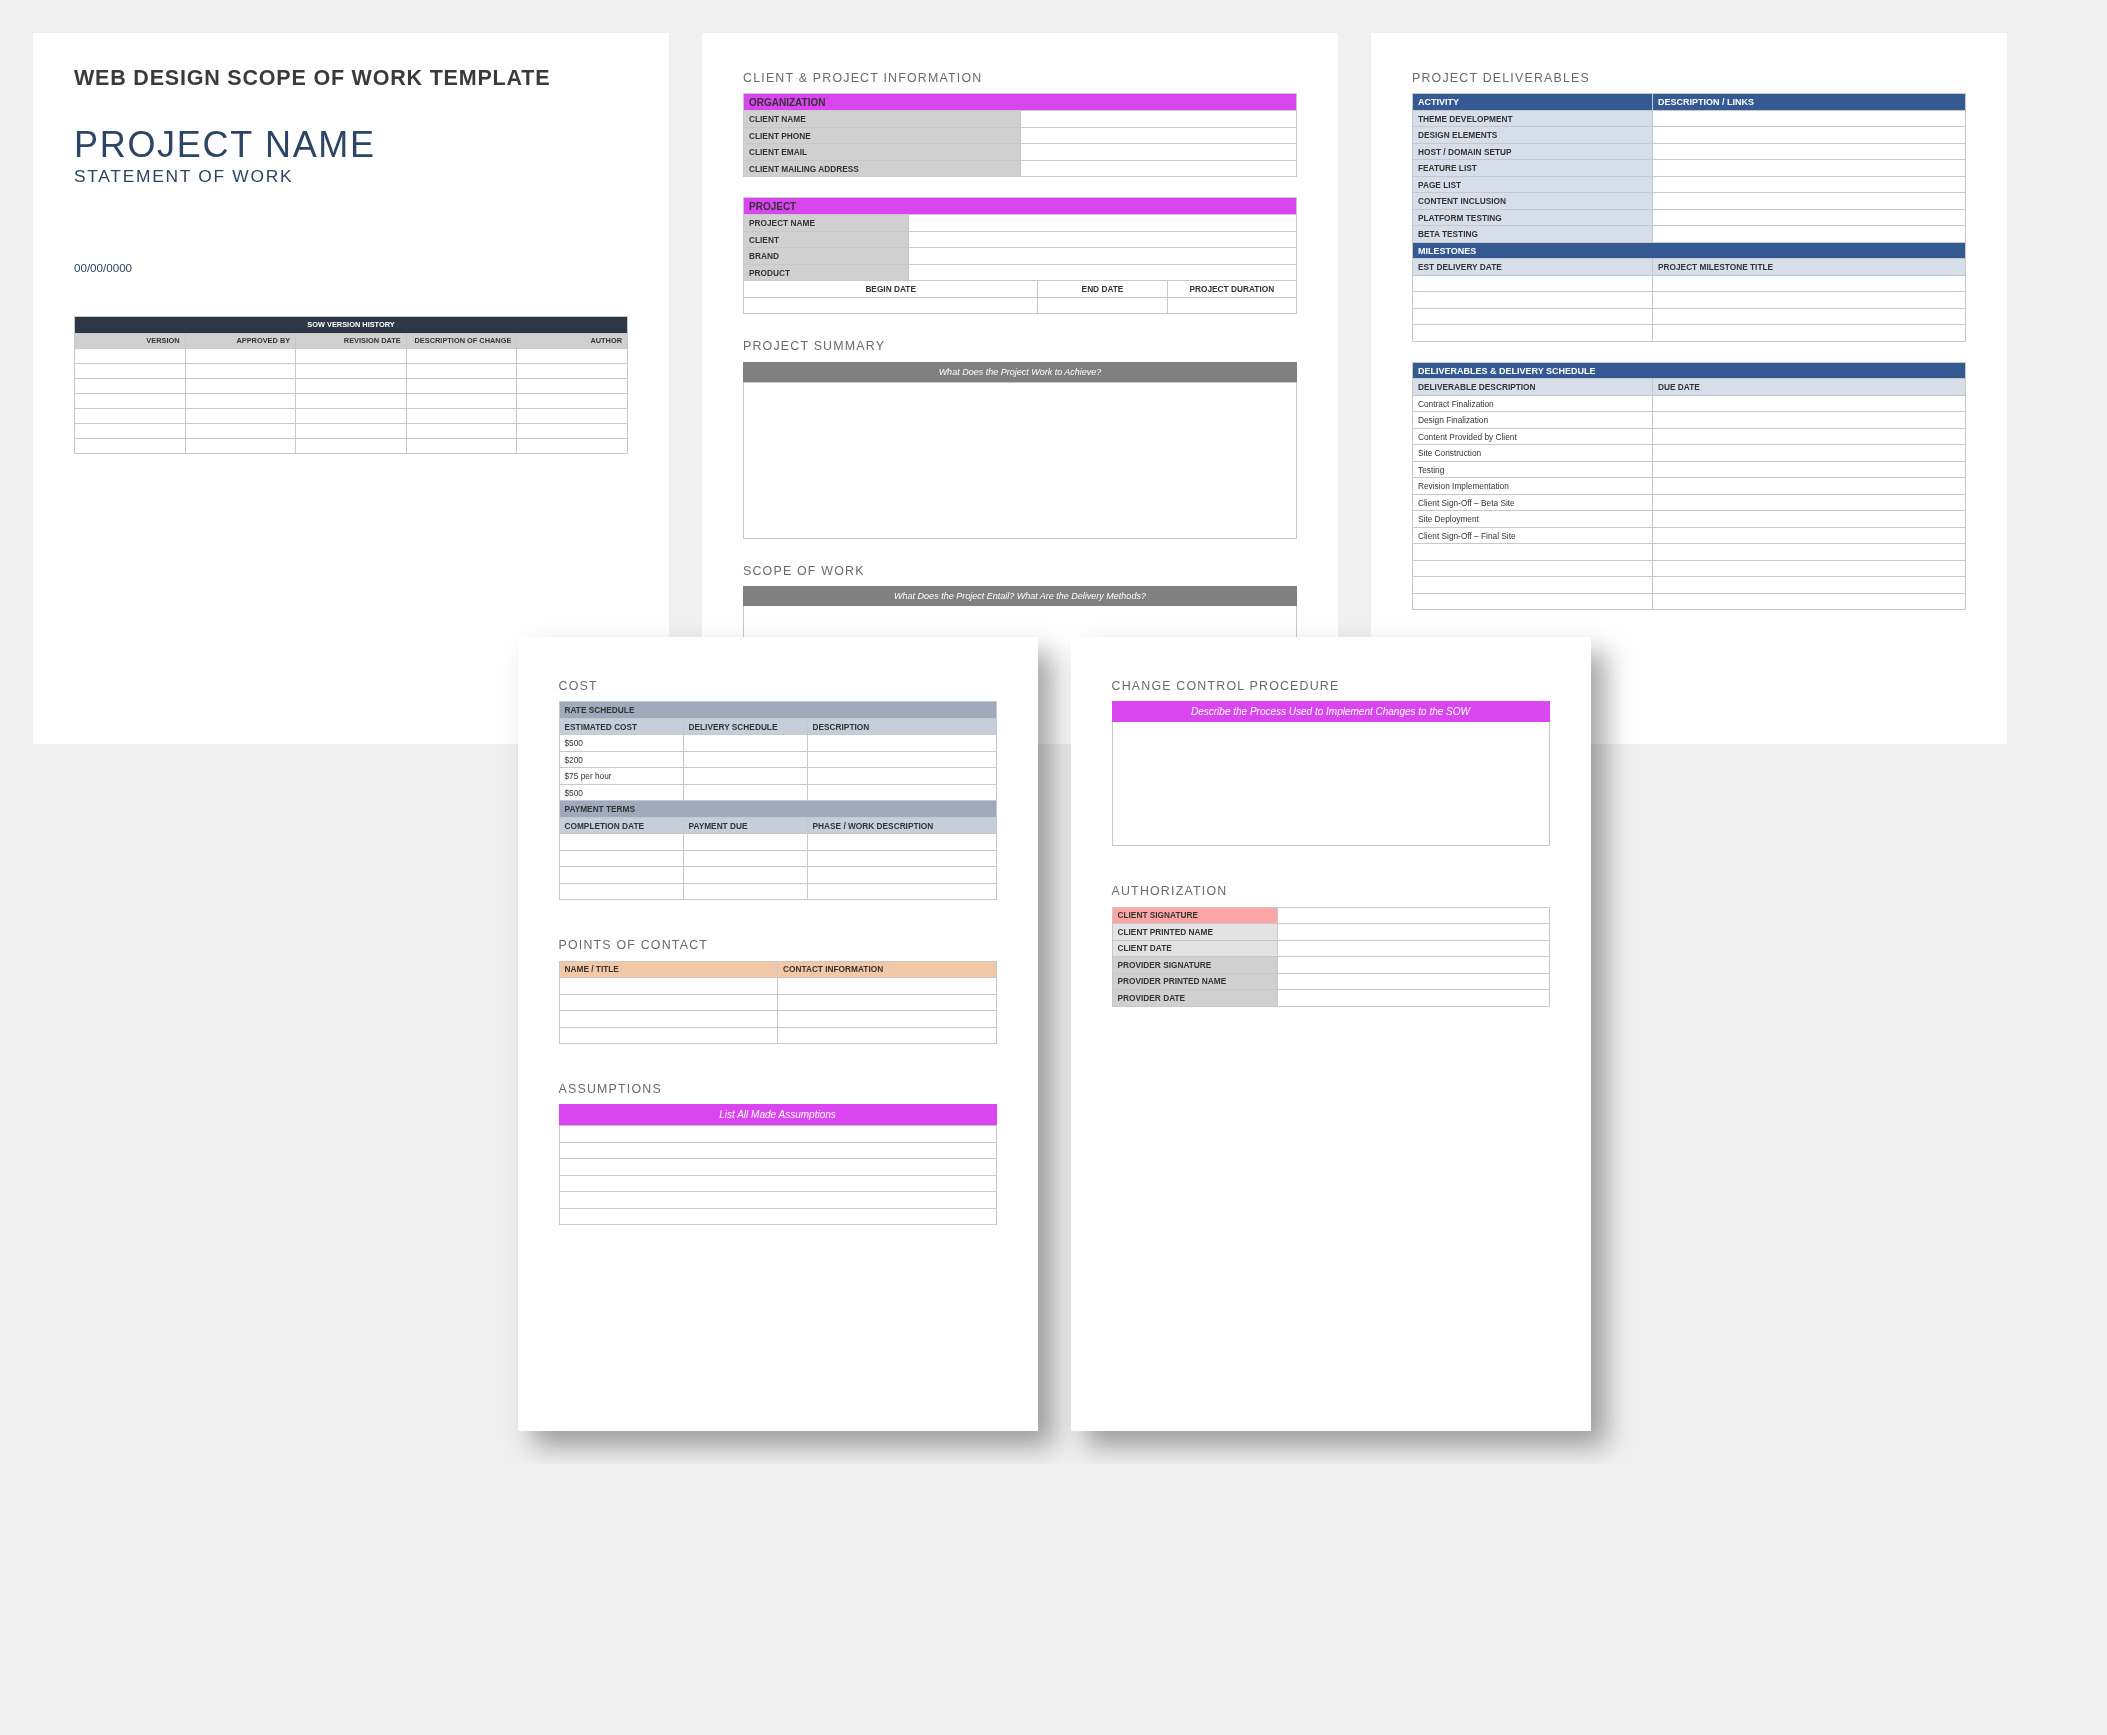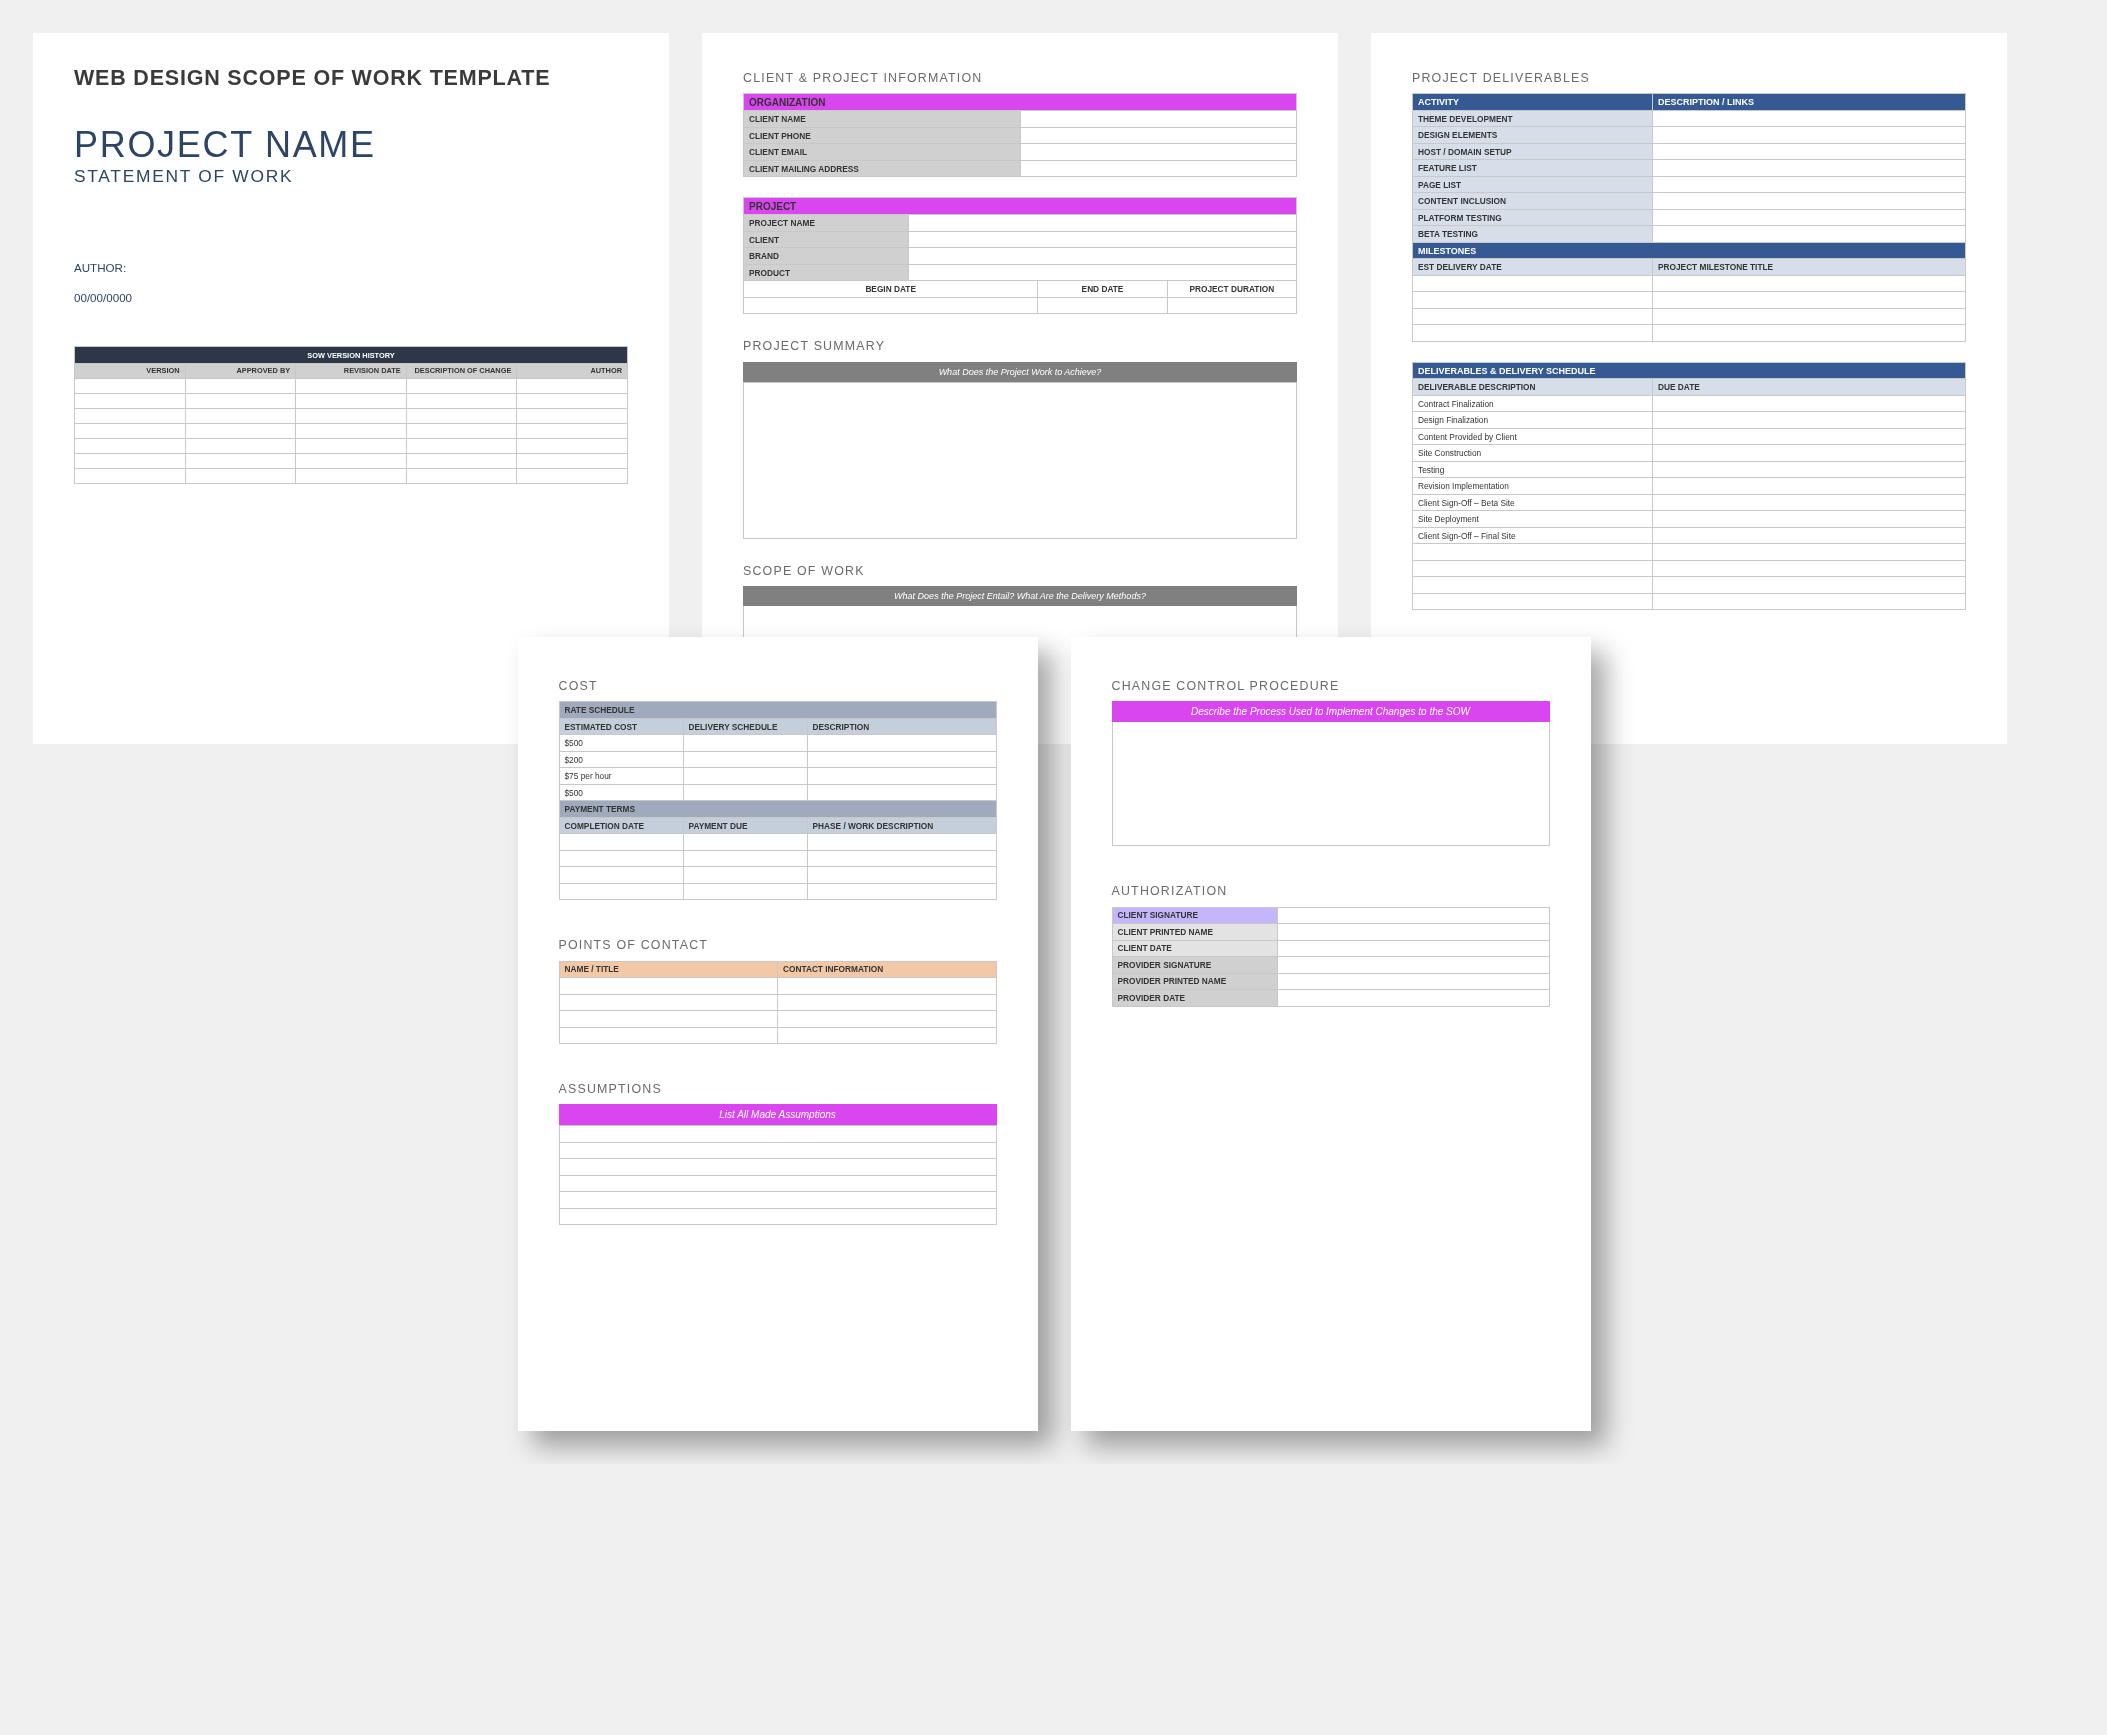--- a/index.html
+++ b/index.html
@@ -134,21 +134,20 @@
 </head>
 <body>
 
 <div class="row row-top">
 
   <div class="card page">
     <div class="p1-title">WEB DESIGN SCOPE OF WORK TEMPLATE</div>
     <div class="p1-project">PROJECT NAME</div>
     <div class="p1-sow">STATEMENT OF WORK</div>
     <div class="p1-meta">
-      <div>AUTHOR:</div>
       <div>00/00/0000</div>
     </div>
 
     <div style="height:33px"></div>
 
     <table class="tbl sow-hist">
       <tbody>
           <tr>
             <th colspan="5">SOW VERSION HISTORY</th>
           </tr>
@@ -567,21 +566,21 @@
   <div class="card lower">
     <div class="section-title">CHANGE CONTROL PROCEDURE</div>
     <div class="bar-dark" style="text-align:center;font-style:italic;font-weight:400">Describe the Process Used to Implement Changes to the SOW</div>
     <div style="border:0.8px solid #c8c8c8;border-top:none;height:124px"></div>
 
     <div style="height:33px"></div>
     <div class="section-title">AUTHORIZATION</div>
     <table class="tbl kvtable">
       <tbody>
           <tr>
-            <td class="cell-gray" style="background:#c4b5fd">CLIENT SIGNATURE</td>
+            <td class="cell-gray" style="background:#fca5a5">CLIENT SIGNATURE</td>
             <td></td>
           </tr>
       <tr>
             <td class="cell-gray" style="background:#e3e3e3">CLIENT PRINTED NAME</td>
             <td></td>
           </tr>
       <tr>
             <td class="cell-gray" style="background:#e3e3e3">CLIENT DATE</td>
             <td></td>
           </tr>

